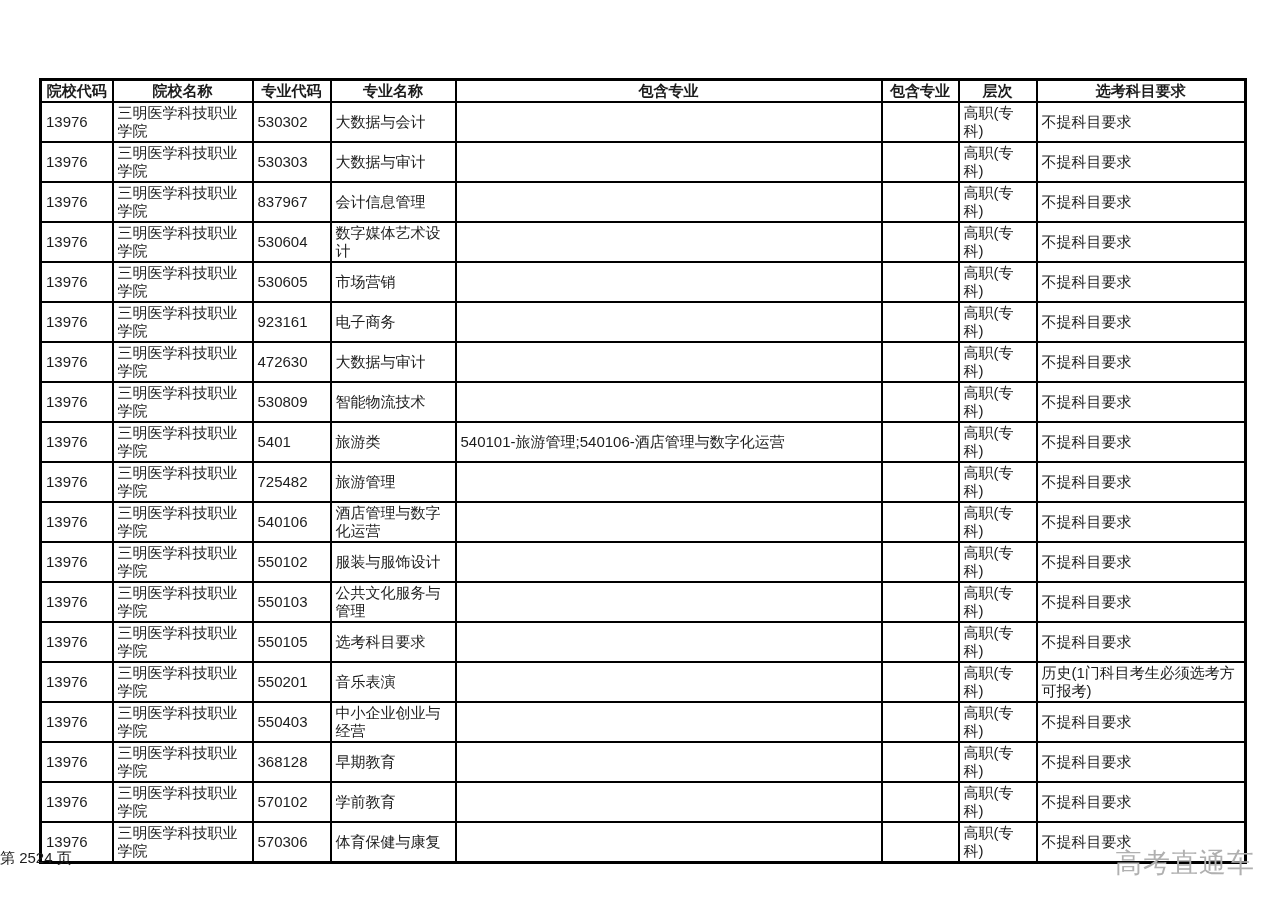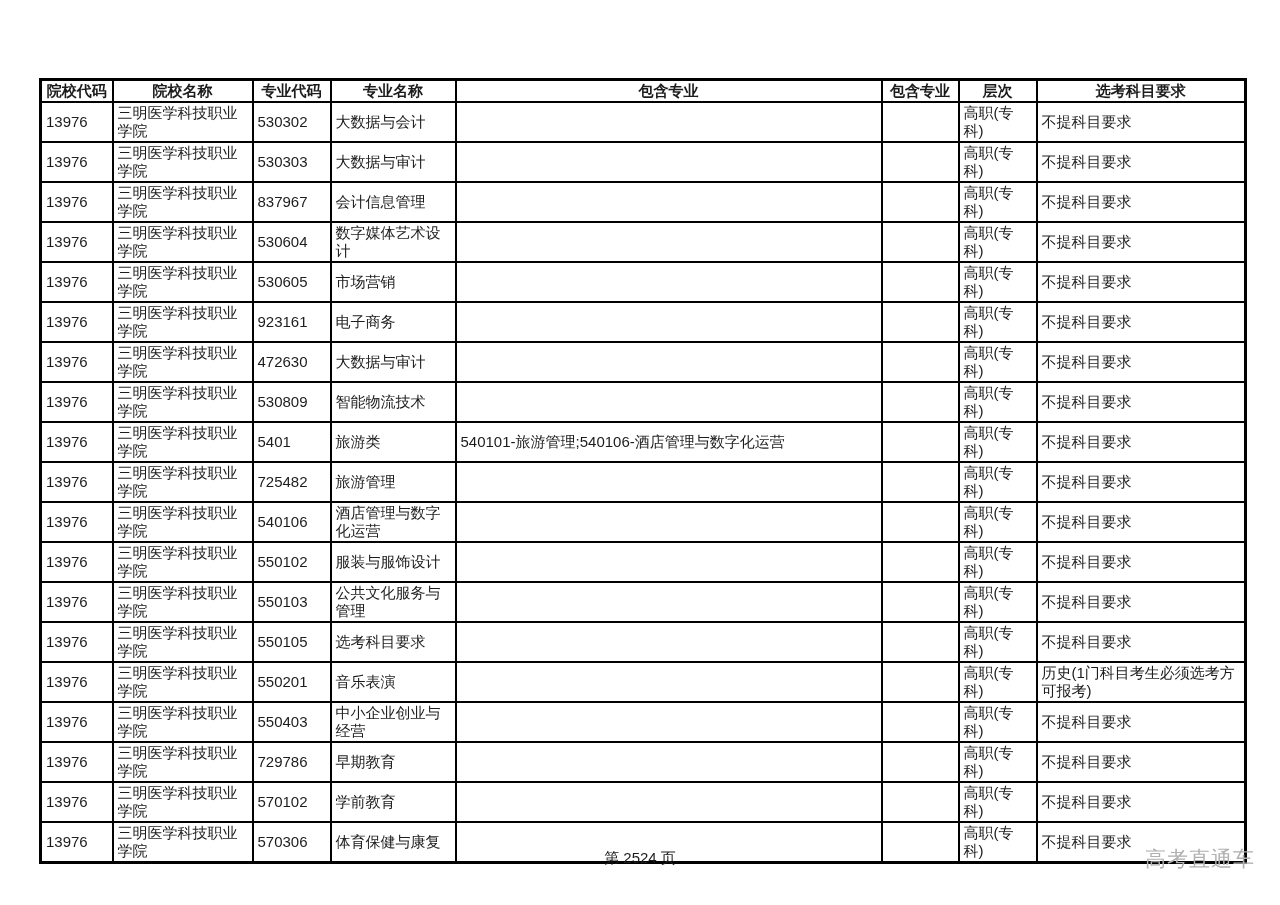--- a/index.html
+++ b/index.html
@@ -48,28 +48,27 @@
   col.c2 { width: 78px; }
   col.c3 { width: 125px; }
   col.c4 { width: 426px; }
   col.c5 { width: 77px; }
   col.c6 { width: 78px; }
   col.c7 { width: 209px; }
 
   .footer-page {
     position: absolute;
     left: 0; top: 849px; width: 100%;
-    text-align: center;
     font-size: 15px;
     color: #1c1c1c;
   }
   .watermark {
     position: absolute;
     top: 845px; right: 25px;
-    font-size: 21px;
+    font-size: 27px;
     color: #b0b0b0;
     letter-spacing: 1px;
   }
 </style>
 </head>
 <body>
 
 <div class="page">
 
   <table class="plan-table">
@@ -252,21 +251,21 @@
           <td>550403</td>
           <td>中小企业创业与经营</td>
           <td></td>
           <td></td>
           <td>高职(专科)</td>
           <td>不提科目要求</td>
         </tr>
         <tr>
           <td>13976</td>
           <td>三明医学科技职业学院</td>
-          <td>729786</td>
+          <td>368128</td>
           <td>早期教育</td>
           <td></td>
           <td></td>
           <td>高职(专科)</td>
           <td>不提科目要求</td>
         </tr>
         <tr>
           <td>13976</td>
           <td>三明医学科技职业学院</td>
           <td>570102</td>

